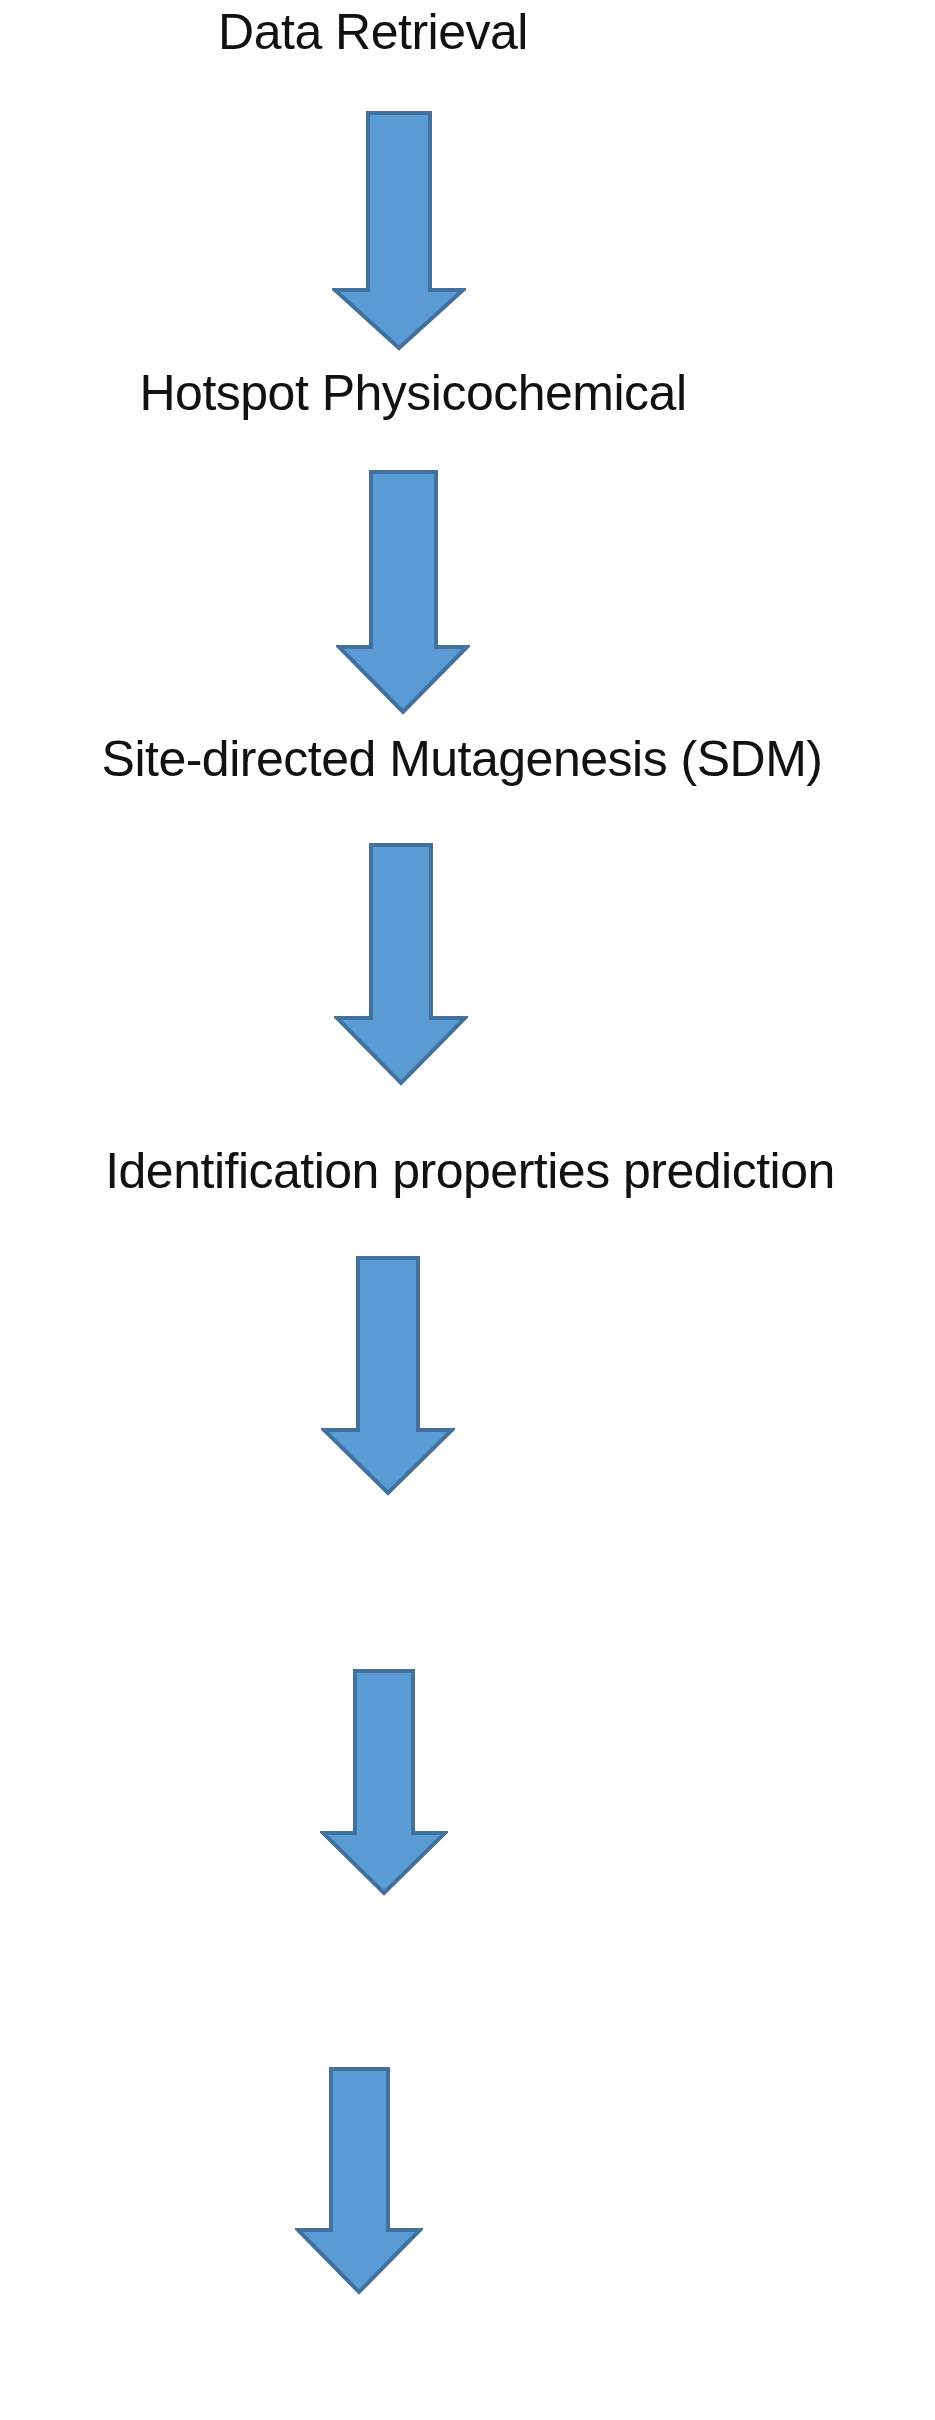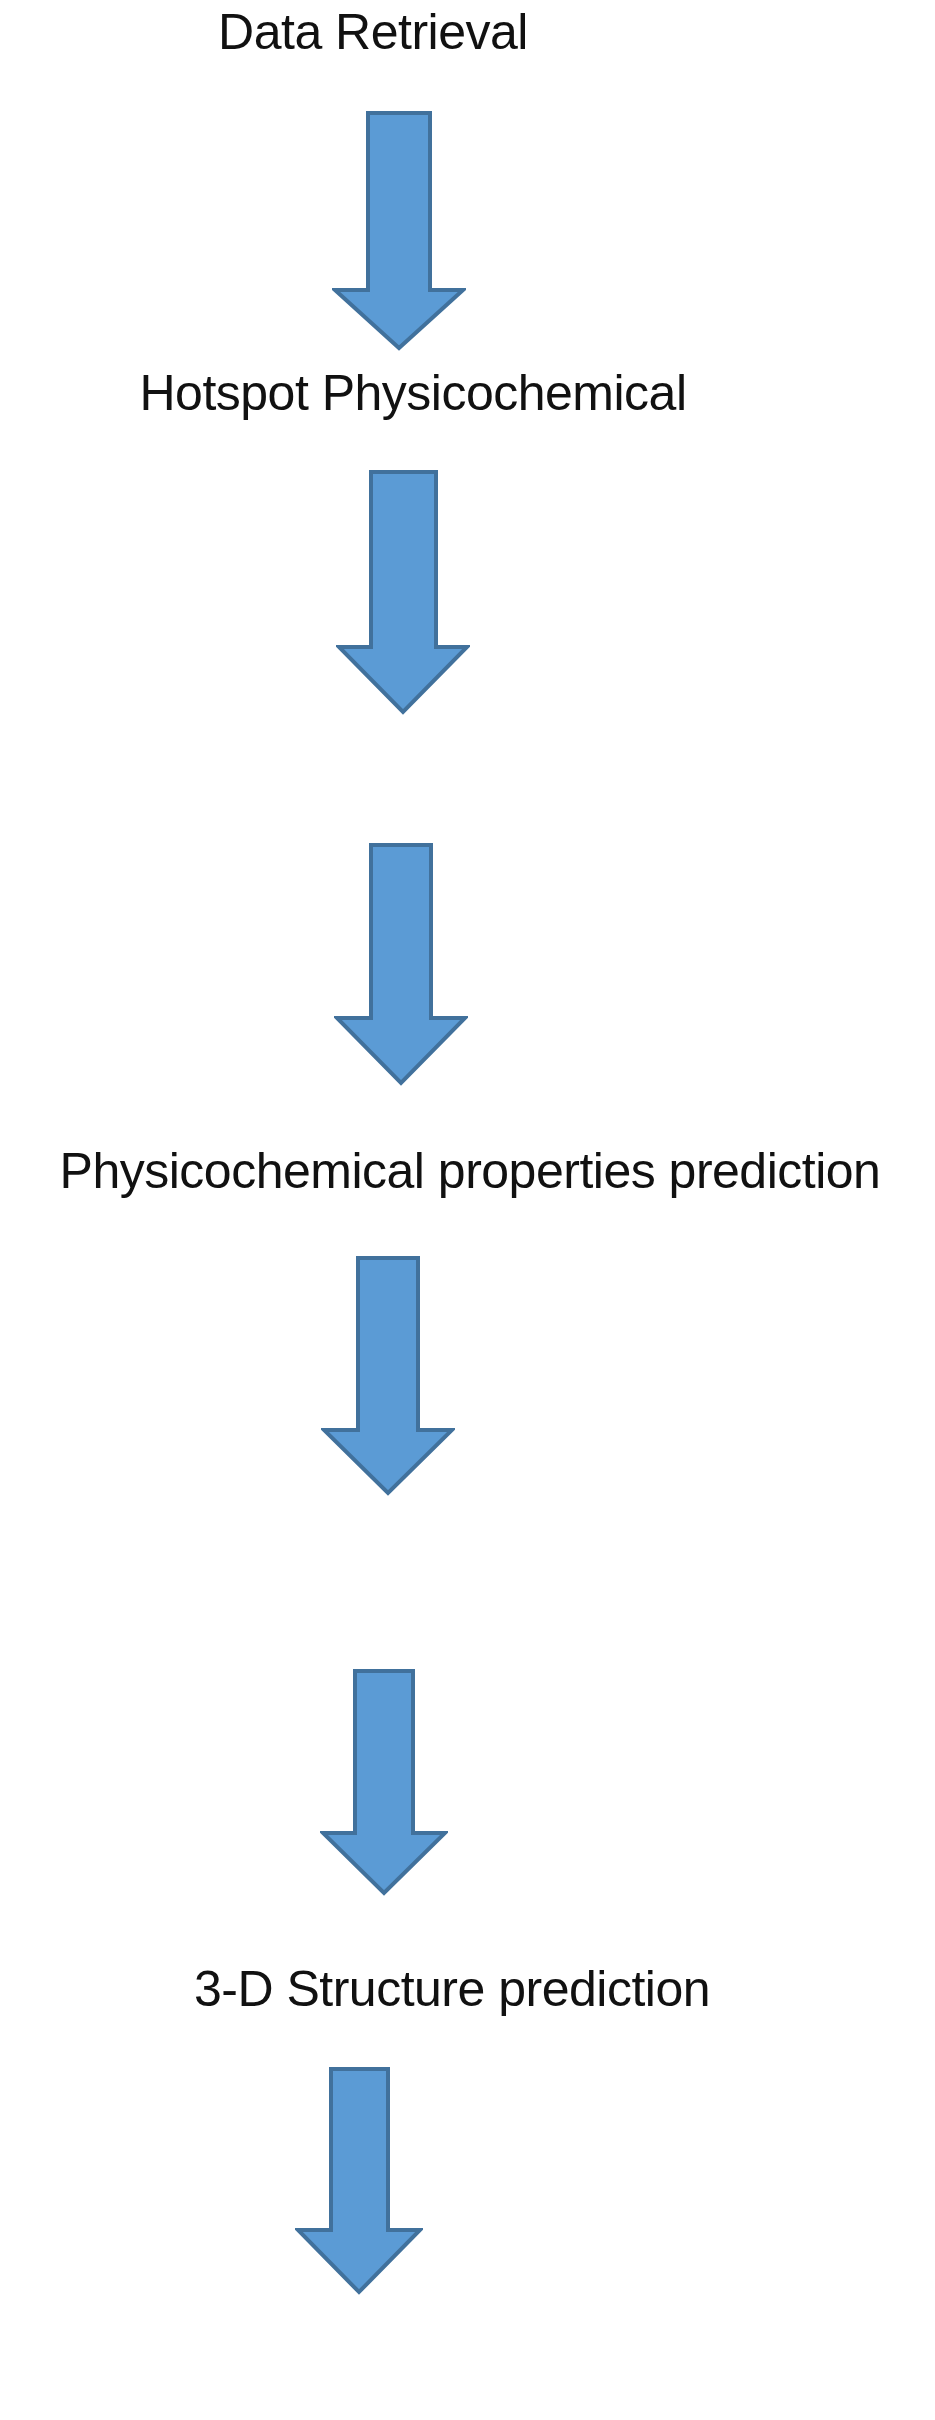--- a/index.html
+++ b/index.html
@@ -54,36 +54,36 @@
   <svg id="a1" class="arrow" width="134" height="241" viewBox="-3 -3 134 241" xmlns="http://www.w3.org/2000/svg">
     <polygon points="33,0 95,0 95,177 128,177 64,235 0,177 33,177" stroke-width="4" stroke-linejoin="miter" fill="#5B9BD5" stroke="#41719C"></polygon>
   </svg>
 
   <div id="t2" class="step-label">Hotspot Physicochemical</div>
 
   <svg id="a2" class="arrow" width="134" height="246" viewBox="-3 -3 134 246" xmlns="http://www.w3.org/2000/svg">
     <polygon points="32,0 97,0 97,175 128,175 64,240 0,175 32,175" stroke-width="4" stroke-linejoin="miter" fill="#5B9BD5" stroke="#41719C"></polygon>
   </svg>
 
+  <div id="t3" class="step-label">Site-directed Mutagenesis (SDM)</div>
 
   <svg id="a3" class="arrow" width="134" height="244" viewBox="-3 -3 134 244" xmlns="http://www.w3.org/2000/svg">
     <polygon points="34,0 94,0 94,173 128,173 64,238 0,173 34,173" stroke-width="4" stroke-linejoin="miter" fill="#5B9BD5" stroke="#41719C"></polygon>
   </svg>
 
-  <div id="t4" class="step-label">Physicochemical properties prediction</div>
+  <div id="t4" class="step-label">Identification properties prediction</div>
 
   <svg id="a4" class="arrow" width="134" height="241" viewBox="-3 -3 134 241" xmlns="http://www.w3.org/2000/svg">
     <polygon points="34,0 94,0 94,172 128,172 64,235 0,172 34,172" stroke-width="4" stroke-linejoin="miter" fill="#5B9BD5" stroke="#41719C"></polygon>
   </svg>
 
 
   <svg id="a5" class="arrow" width="128" height="228" viewBox="-3 -3 128 228" xmlns="http://www.w3.org/2000/svg">
     <polygon points="32,0 90,0 90,162 122,162 61,222 0,162 32,162" stroke-width="4" stroke-linejoin="miter" fill="#5B9BD5" stroke="#41719C"></polygon>
   </svg>
 
-  <div id="t6" class="step-label">3-D Structure prediction</div>
 
   <svg id="a6" class="arrow" width="128" height="229" viewBox="-3 -3 128 229" xmlns="http://www.w3.org/2000/svg">
     <polygon points="33,0 90,0 90,161 122,161 61,223 0,161 33,161" stroke-width="4" stroke-linejoin="miter" fill="#5B9BD5" stroke="#41719C"></polygon>
   </svg>
 
 
 </div>
 
 </body></html>

